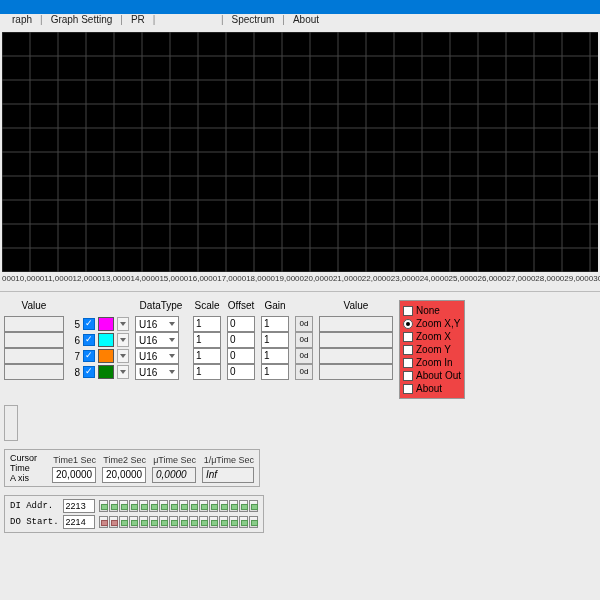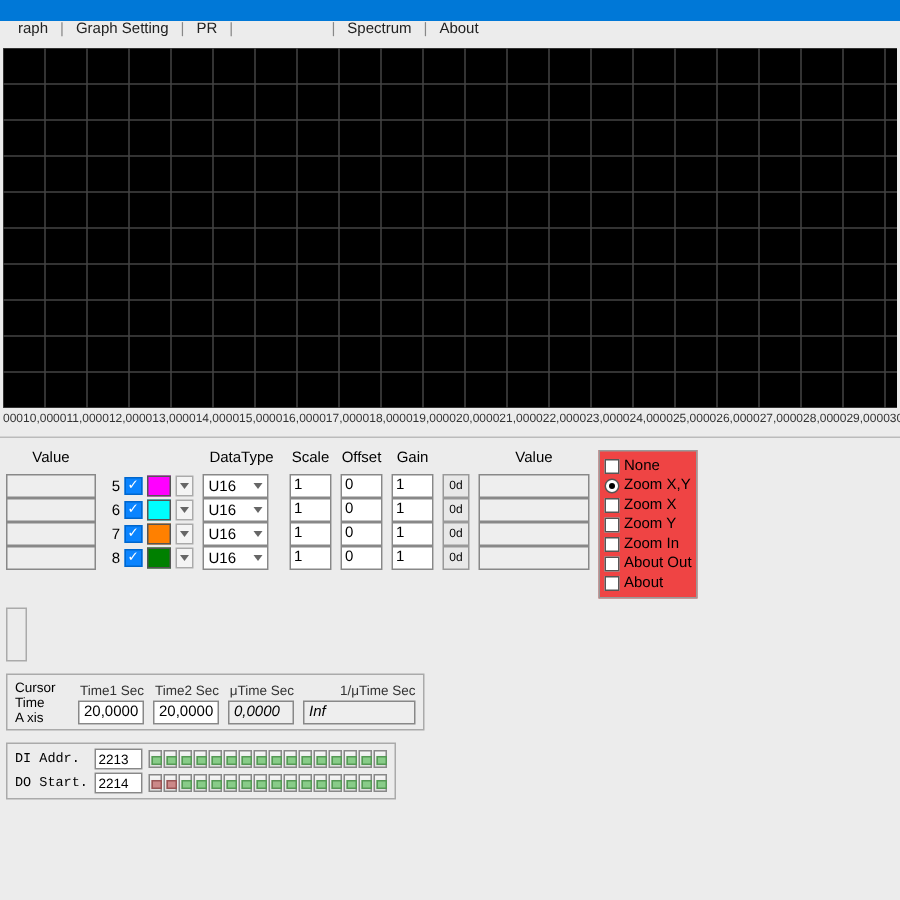--- a/index.html
+++ b/index.html
@@ -465,21 +465,21 @@
     <div class="fcol">
       <div class="flabel">Time2 Sec</div>
       <div class="finput" style="width:44px">20,0000</div>
     </div>
     <div class="fcol">
       <div class="flabel">μTime Sec</div>
       <div class="finput grey" style="width:44px">0,0000</div>
     </div>
     <div class="fcol">
       <div class="flabel">1/μTime Sec</div>
-      <div class="finput grey" style="width:75px">Inf</div>
+      <div class="finput grey" style="width:52px">Inf</div>
     </div>
   </div>
 
   <div class="io-panel">
     <div class="lbl">DI Addr.</div>
     <div class="addr">2213</div>
     <div class="leds" id="di-leds">
         <div class="led"></div>
         <div class="led"></div>
         <div class="led"></div>

